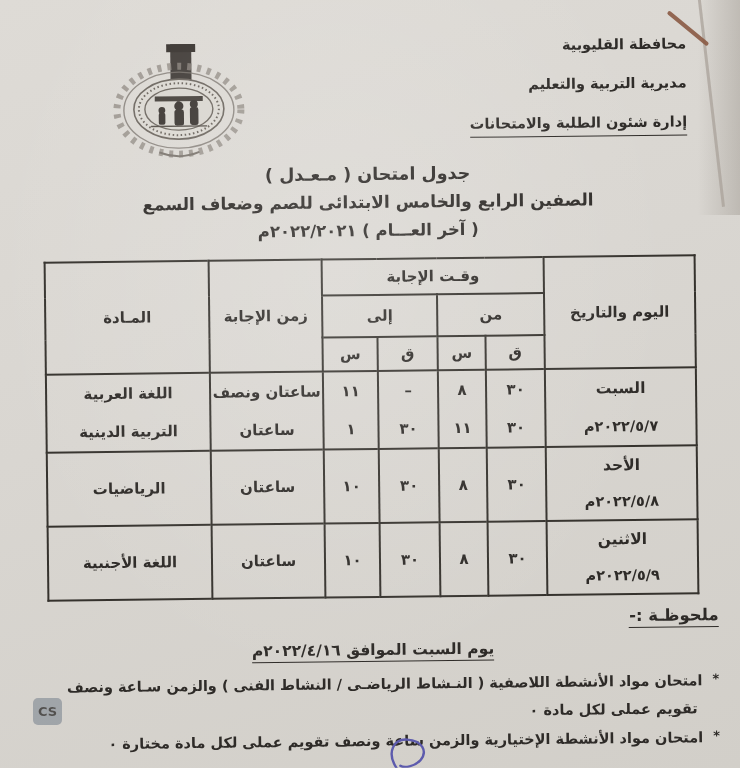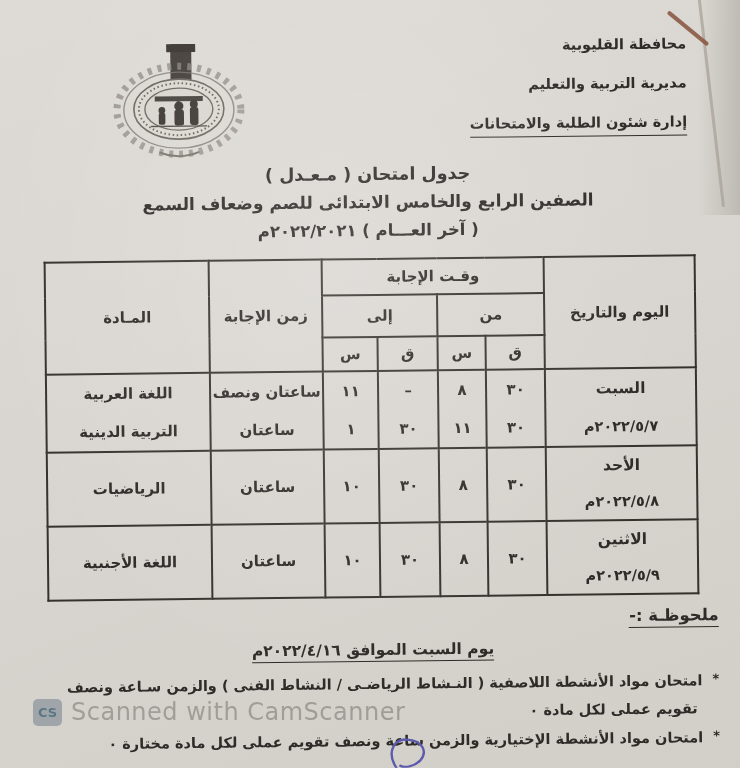--- a/index.html
+++ b/index.html
@@ -53,21 +53,21 @@
   .note-date span{border-bottom:1.6px solid #2e2b28;padding-bottom:2px;}
   .bullets{position:absolute;top:669px;right:24px;left:6px;direction:rtl;text-align:right;
         font-weight:bold;font-size:14.5px;z-index:2;}
   .bullets .b-line{line-height:28px;white-space:nowrap;}
   .bullets .indent{padding-right:22px;}
   .bullet-mark{font-size:13px;margin-left:5px;vertical-align:2px;}
 
   
   .watermark{position:absolute;top:698px;left:33px;display:flex;align-items:center;gap:9px;
         mix-blend-mode:multiply;opacity:.62;z-index:1;}
-  .cs-badge{width:29px;height:27px;border-radius:5px;background:#98a4b6;color:#0c4a6e;
+  .cs-badge{width:29px;height:27px;border-radius:5px;background:#98a4b6;color:#000000;
         display:flex;align-items:center;justify-content:center;font-size:13px;font-weight:bold;text-align:center;}
   .wm-text{font-size:24px;color:#9a9896;letter-spacing:.5px;}
 
   .pen-squiggle{position:absolute;left:378px;top:736px;z-index:3;}
 </style>
 </head>
 <body>
 
 <div class="page">
   <div class="corner-shade"></div>
@@ -237,15 +237,14 @@
     </div>
 
     <svg class="pen-squiggle" width="64" height="32" viewBox="0 0 64 32">
       <path d="M14 32 C 4 16, 12 3, 25 4 C 40 5, 46 16, 38 25 C 32 31, 22 33, 18 30" fill="none" stroke="#5d5bad" stroke-width="2.4" stroke-linecap="round"></path>
     </svg>
 
   </div>
 
   <div class="watermark">
     <div class="cs-badge">CS</div>
-    <div class="wm-text">Scanned with CamScanner</div>
   </div>
 </div>
 
 </body></html>

